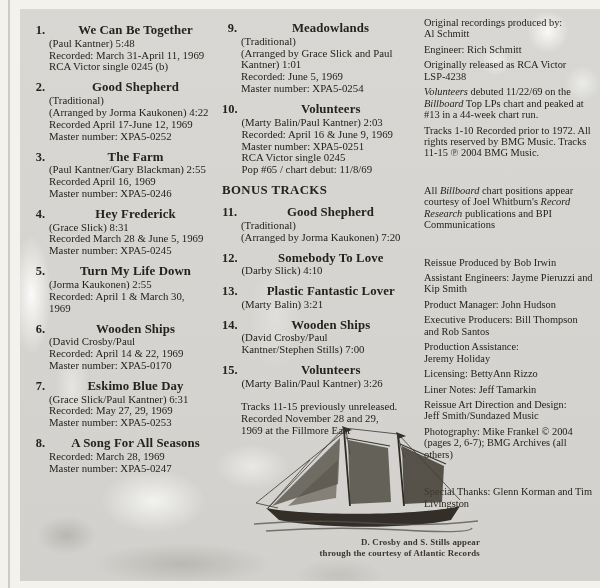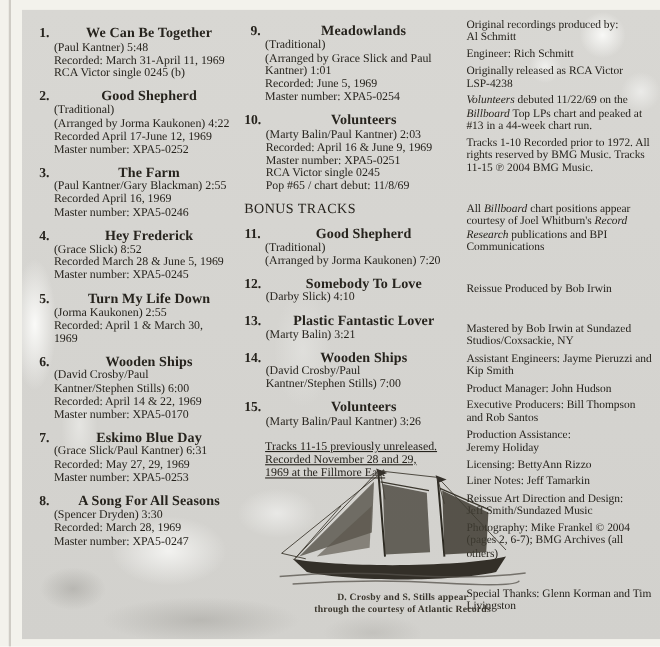--- a/index.html
+++ b/index.html
@@ -45,31 +45,31 @@
   .track { display: flex; margin-bottom: 7px; }
   .num {
     flex: 0 0 15px; text-align: right; padding-right: 4px;
     font-weight: bold; font-size: 12.4px; line-height: 1.15;
   }
   .col-mid .num { flex: 0 0 19px; }
   .tbody { flex: 1; }
   .ttitle { font-weight: bold; font-size: 12.8px; line-height: 1.15; letter-spacing: .1px; text-align: center; }
   .tline  { font-size: 10.8px; line-height: 1.1; }
 
-  .bonus { font-size: 12.8px; font-weight: normal; letter-spacing: .4px; margin: 3px 0 7px 0; }
+  .bonus { font-size: 12.8px; font-weight: bold; letter-spacing: .4px; margin: 3px 0 7px 0; }
   .note  { margin: 10px 0 0 19px; font-size: 10.8px; line-height: 1.12; }
-  .note div { margin: 0; text-decoration: underline; }
+  .note div { margin: 0; }
 
   .credit { margin-bottom: 4px; }
   .credit.sp { margin-top: 26px; }
   .credit i { font-style: italic; }
 
   .ship {
     position: absolute; left: 252px; top: 424px; width: 228px;
-    text-align: center;
+    text-align: right;
   }
   .ship svg { display: block; margin: 0 auto; }
   .caption {
     margin-top: 1px;
     font-size: 8.8px; font-weight: bold; line-height: 1.25;
     color: #3a362d; letter-spacing: .2px;
   }
 </style>
 </head>
 <body>
@@ -103,58 +103,56 @@
           <div class="ttitle">The Farm</div>
           <div class="tline">(Paul Kantner/Gary Blackman) 2:55</div>
           <div class="tline">Recorded April 16, 1969</div>
           <div class="tline">Master number: XPA5-0246</div>
         </div>
       </div>
       <div class="track">
         <span class="num">4.</span>
         <div class="tbody">
           <div class="ttitle">Hey Frederick</div>
-          <div class="tline">(Grace Slick) 8:52</div>
+          <div class="tline">(Grace Slick) 8:31</div>
           <div class="tline">Recorded March 28 &amp; June 5, 1969</div>
           <div class="tline">Master number: XPA5-0245</div>
         </div>
       </div>
       <div class="track">
         <span class="num">5.</span>
         <div class="tbody">
           <div class="ttitle">Turn My Life Down</div>
           <div class="tline">(Jorma Kaukonen) 2:55</div>
           <div class="tline">Recorded: April 1 &amp; March 30,</div>
           <div class="tline">1969</div>
         </div>
       </div>
       <div class="track">
         <span class="num">6.</span>
         <div class="tbody">
           <div class="ttitle">Wooden Ships</div>
           <div class="tline">(David Crosby/Paul</div>
-          <div class="tline">Kantner/Stephen Stills) 6:00</div>
           <div class="tline">Recorded: April 14 &amp; 22, 1969</div>
           <div class="tline">Master number: XPA5-0170</div>
         </div>
       </div>
       <div class="track">
         <span class="num">7.</span>
         <div class="tbody">
           <div class="ttitle">Eskimo Blue Day</div>
           <div class="tline">(Grace Slick/Paul Kantner) 6:31</div>
           <div class="tline">Recorded: May 27, 29, 1969</div>
           <div class="tline">Master number: XPA5-0253</div>
         </div>
       </div>
       <div class="track">
         <span class="num">8.</span>
         <div class="tbody">
           <div class="ttitle">A Song For All Seasons</div>
-          <div class="tline">(Spencer Dryden) 3:30</div>
           <div class="tline">Recorded: March 28, 1969</div>
           <div class="tline">Master number: XPA5-0247</div>
         </div>
       </div>
     </div>
 
   <div class="col col-mid">
     <div id="tracks-mid-a">
         <div class="track">
           <span class="num">9.</span>
@@ -227,21 +225,20 @@
   </div>
 
   <div class="col col-right" id="col-right">
       <p class="credit"><span>Original recordings produced by:</span><br><span>Al Schmitt</span></p>
       <p class="credit"><span>Engineer: Rich Schmitt</span></p>
       <p class="credit"><span>Originally released as RCA Victor</span><br><span>LSP-4238</span></p>
       <p class="credit"><i>Volunteers</i><span> debuted 11/22/69 on the </span><i>Billboard</i><span> Top LPs chart and peaked at #13 in a 44-week chart run.</span></p>
       <p class="credit"><span>Tracks 1-10 Recorded prior to 1972. All rights reserved by BMG Music. Tracks 11-15 ℗ 2004 BMG Music.</span></p>
       <p class="credit sp"><span>All </span><i>Billboard</i><span> chart positions appear courtesy of Joel Whitburn's </span><i>Record Research</i><span> publications and BPI Communications</span></p>
       <p class="credit sp"><span>Reissue Produced by Bob Irwin</span></p>
-      <p class="credit sp"><span>Mastered by Bob Irwin at Sundazed Studios/Coxsackie, NY</span></p>
       <p class="credit"><span>Assistant Engineers: Jayme Pieruzzi and Kip Smith</span></p>
       <p class="credit"><span>Product Manager: John Hudson</span></p>
       <p class="credit"><span>Executive Producers: Bill Thompson and Rob Santos</span></p>
       <p class="credit"><span>Production Assistance:</span><br><span>Jeremy Holiday</span></p>
       <p class="credit"><span>Licensing: BettyAnn Rizzo</span></p>
       <p class="credit"><span>Liner Notes: Jeff Tamarkin</span></p>
       <p class="credit"><span>Reissue Art Direction and Design:</span><br><span>Jeff Smith/Sundazed Music</span></p>
       <p class="credit"><span>Photography: Mike Frankel © 2004 (pages 2, 6-7); BMG Archives (all others)</span></p>
       <p class="credit sp"><span>Special Thanks: Glenn Korman and Tim Livingston</span></p>
     </div>

